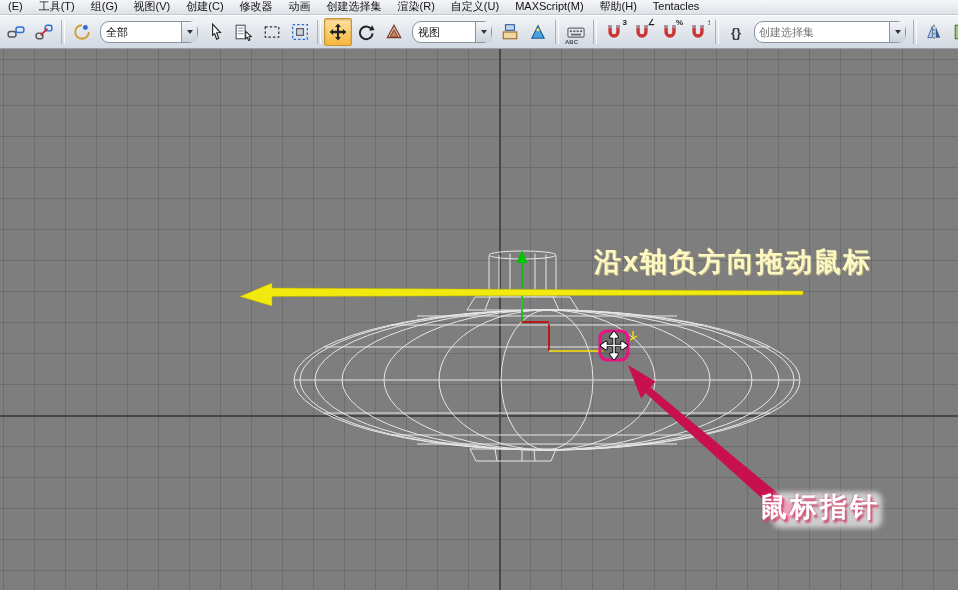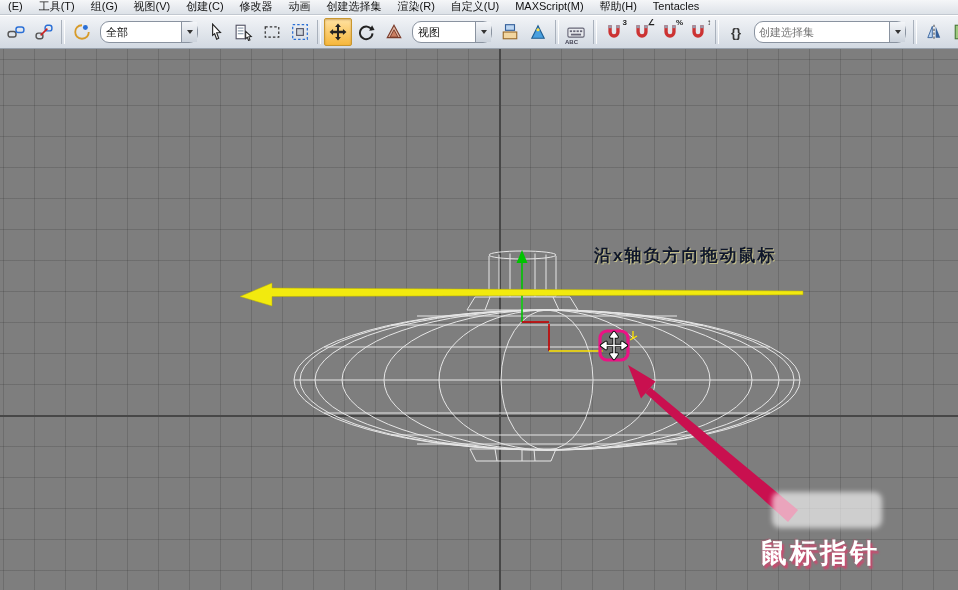--- a/index.html
+++ b/index.html
@@ -58,29 +58,29 @@
       repeating-linear-gradient(to right, rgba(35,35,35,0.18) 0 1px, transparent 1px 31px),
       repeating-linear-gradient(to bottom, rgba(35,35,35,0.18) 0 1px, transparent 1px 31px);
     background-position:3px 0,0 26px;
   }
   .axis-v{position:absolute;left:499px;top:0;width:2px;height:100%;background:#474747;}
   .axis-h{position:absolute;top:367px;left:0;width:100%;height:2px;background:#474747;}
   
   #overlay{position:absolute;top:0;left:0;z-index:3;pointer-events:none;}
   .drag-text{
     position:absolute;left:594px;top:244px;z-index:4;
-    font-size:17px;font-weight:bold;letter-spacing:2px;color:#0f172a;
+    font-size:27px;font-weight:bold;letter-spacing:2px;color:#fef9c3;
     text-shadow:1px 1px 0 rgba(250,240,150,.55);white-space:nowrap;
   }
   .white-smudge{
     position:absolute;left:772px;top:492px;width:110px;height:36px;z-index:3;
     background:rgba(255,255,255,.62);border-radius:8px;filter:blur(2.5px);
   }
   .pointer-label{
-    position:absolute;left:760px;top:535px;z-index:4;
+    position:absolute;left:760px;top:489px;z-index:4;
     font-size:27px;font-weight:bold;letter-spacing:3px;color:#fff;white-space:nowrap;
     text-shadow:2px 3px 2px rgba(210,70,110,.95), -1px -1px 1px rgba(210,70,110,.4);
   }
 </style>
 </head>
 <body>
 
 <div id="menubar">
   <span class="menu-item">(E)</span>
   <span class="menu-item">工具(T)</span>

